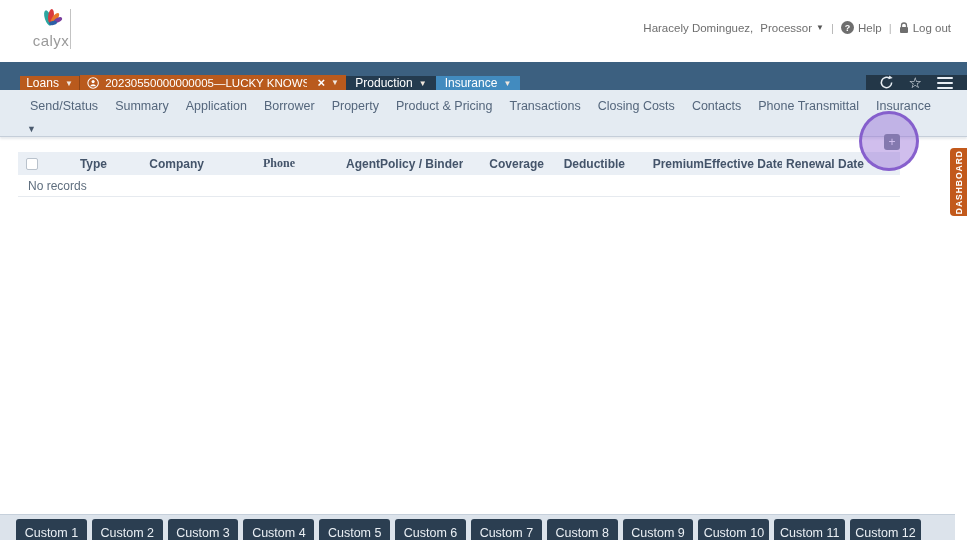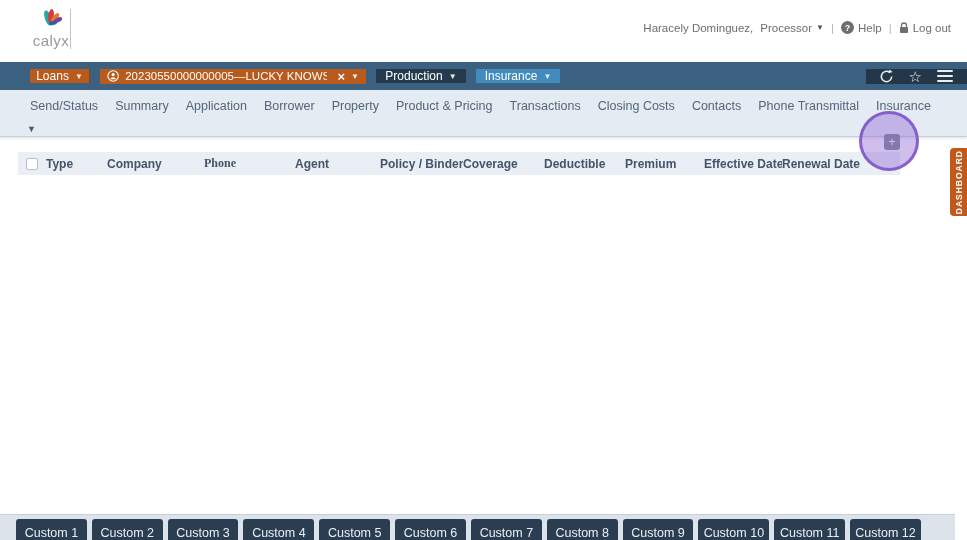--- a/index.html
+++ b/index.html
@@ -13,21 +13,21 @@
   .logo-sep { position:absolute; left:70px; top:9px; height:40px; border-left:1px solid #c3c3c3; }
   .user-area { position:absolute; right:16px; top:21px; display:flex; align-items:center;
                gap:7px; font-size:11.5px; color:#6e6e6e; }
   .pipe { color:#b5b5b5; }
   .caret { font-size:8px; color:#555; line-height:1; }
   .help-icon { width:13px; height:13px; border-radius:50%; background:#6e6e6e; color:#fff;
                font-size:9px; font-weight:bold; display:inline-flex; align-items:center;
                justify-content:center; }
 
   
-  .navbar { height:28px; background:#3c6080; display:flex; align-items:center;gap:10px; }
+  .navbar { height:28px; background:#3c6080; display:flex; align-items:flex-end; }
   .nav-sliver { width:20px; background:#35536f; }
   .nav-tab { display:flex; align-items:center; justify-content:center; gap:6px;
              color:#fff; font-size:12px; cursor:pointer; white-space:nowrap; }
   .tab-loans { width:60px; background:#b95a1d; border-right:1px solid #8f4516; }
   .tab-loan  { width:266px; background:#b95a1d; font-size:11.5px; padding:0 7px; justify-content:flex-start; }
   .tab-loan .label { overflow:hidden; white-space:nowrap; }
   .tab-production { width:90px; background:#243b4f; }
   .tab-insurance  { width:84px; background:#428bbf; }
   .nav-spacer { flex:1; }
   .nav-icons { width:101px; background:#233748; display:flex; align-items:center;
@@ -47,21 +47,21 @@
   .subnav-row2 { height:16px; padding-left:27px; }
   .subnav-more { font-size:9px; color:#4a5a6e; cursor:pointer; }
 
   
   .content { position:relative; height:377px; background:#fff; }
   .ins-table { position:absolute; left:18px; top:15px; width:882px; }
   .thead { display:flex; align-items:center; height:23px; background:#eaeff5;
            font-size:12px; font-weight:bold; color:#44546a; }
   .cb-cell { width:28px; display:flex; justify-content:center; }
   .checkbox { width:12px; height:12px; background:#fff; border:1px solid #b9c2cc; border-radius:2px; }
-  .col { text-align:left; overflow:hidden; white-space:nowrap; }
+  .col { text-align:right; overflow:hidden; white-space:nowrap; }
   .col:nth-child(1){ width:61px; } .col:nth-child(2){ width:97px; }
   .col:nth-child(3){ width:91px;font-family:Liberation Serif, serif; } .col:nth-child(4){ width:85px; }
   .col:nth-child(5){ width:83px; } .col:nth-child(6){ width:81px; }
   .col:nth-child(7){ width:81px; } .col:nth-child(8){ width:79px; }
   .col:nth-child(9){ width:78px; } .col:nth-child(10){ width:82px; }
   .empty-row { height:22px; line-height:22px; font-size:12px; color:#5f6e7e;
                padding-left:10px; border-bottom:1px solid #e6eaef; }
 
   
   .add-btn { position:absolute; left:884px; top:134px; width:16px; height:16px;
@@ -193,20 +193,21 @@
 <div class="content">
   <div class="ins-table">
     <div class="thead">
       <div class="cb-cell">
         <span class="checkbox"></span>
       </div>
       <div style="display:contents">
         
       <div class="col">Type</div><div class="col">Company</div><div class="col">Phone</div><div class="col">Agent</div><div class="col">Policy / Binder #</div><div class="col">Coverage</div><div class="col">Deductible</div><div class="col">Premium</div><div class="col">Effective Date</div><div class="col">Renewal Date</div></div>
     </div>
+    <div class="empty-row">No records</div>
   </div>
 </div>
 
 <button class="add-btn">
   <span>+</span>
 </button>
 <div class="click-ring"></div>
 
 <div class="dash-tab">
   <span>DASHBOARD</span>

